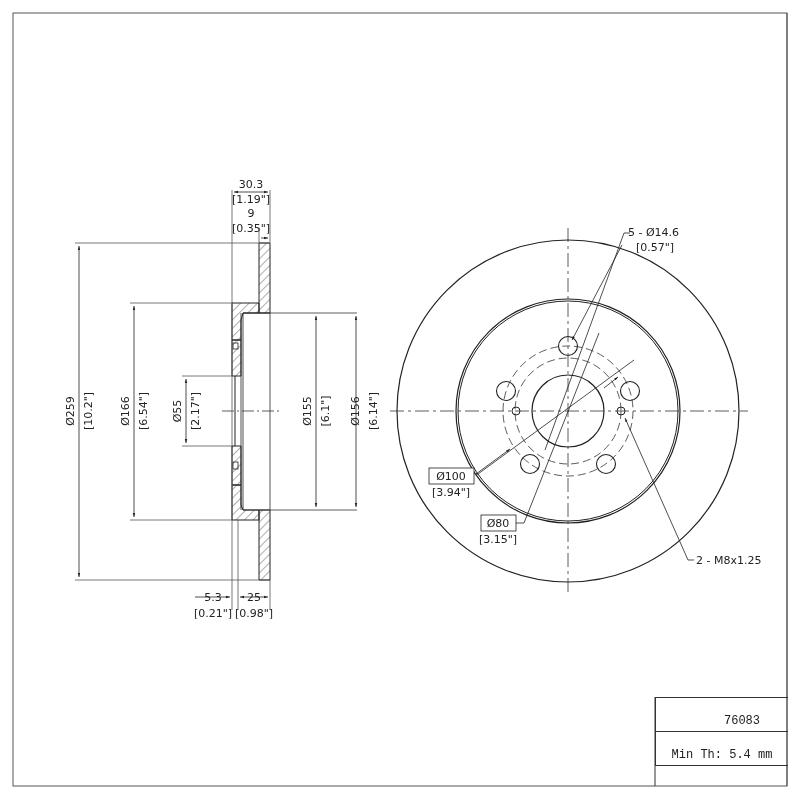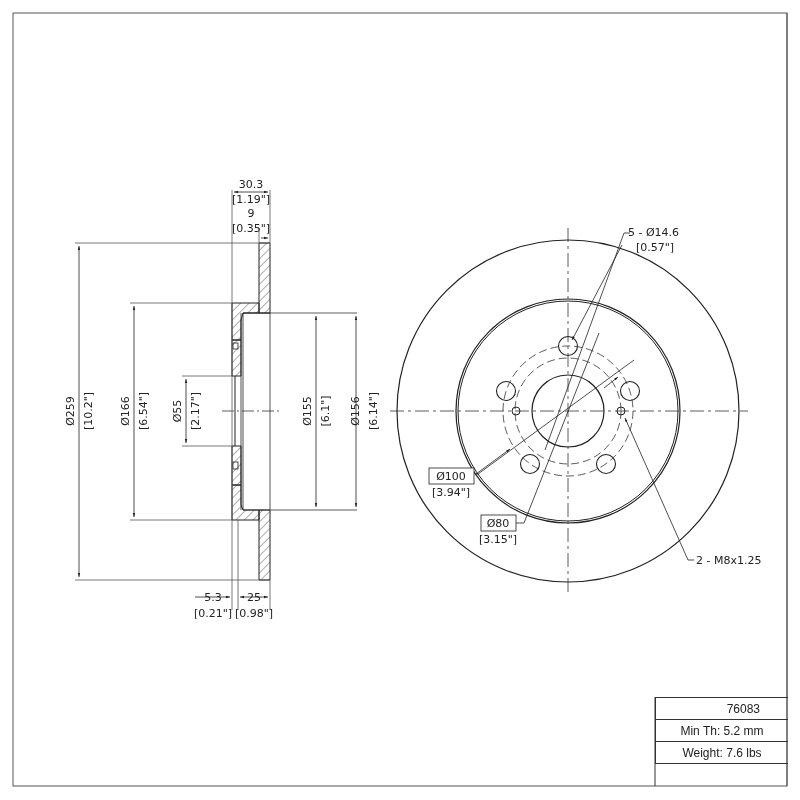--- a/index.html
+++ b/index.html
@@ -3,22 +3,22 @@
 <meta charset="utf-8">
 <style>
   html, body { margin: 0; padding: 0; background: #ffffff; }
   body { width: 800px; height: 800px; position: relative; overflow: hidden;
          font-family: "DejaVu Sans", sans-serif; color: #222; }
   #drawing { position: absolute; left: 0; top: 0; }
   .dim { font-family: "DejaVu Sans", sans-serif; font-size: 11px; fill: #222; }
   .tbl { position: absolute; left: 655px; top: 697px; width: 132px;
          border-left: 1px solid #333; border-top: 1px solid #333; }
   .tbl .row { height: 22px; line-height: 22px; text-align: center;
-              font-family: Liberation Sans, sans-serif; font-size: 12px; color: #222;
-              border-bottom: 1px solid #333; box-sizing: border-box; }
+              font-family: Liberation Mono, monospace; font-size: 12px; color: #222;
+              border-bottom: 1px solid #333; box-sizing: border-box; margin-top: 12px; }
   .tbl .row.pn { text-align: right; padding-right: 28px; }
 </style>
 </head>
 <body>
 
 <svg id="drawing" width="800" height="800" viewBox="0 0 800 800" xmlns="http://www.w3.org/2000/svg">
   <defs>
     <pattern id="hatch" patternUnits="userSpaceOnUse" width="6" height="6" patternTransform="rotate(45)">
       <line x1="0" y1="0" x2="0" y2="6" stroke="#333" stroke-width="0.8"></line>
     </pattern>
@@ -166,15 +166,14 @@
 
     <text class="dim" x="696" y="564">2 - M8x1.25</text>
   </g>
 
   <line x1="655" y1="697" x2="655" y2="786" stroke="#333" stroke-width="1"></line>
   <line x1="787" y1="13" x2="787" y2="786" stroke="#555" stroke-width="1"></line>
 </svg>
 
 <div class="tbl">
   <div class="row pn">76083</div>
-  <div class="row">Min Th: 5.2 mm</div>
-  <div class="row">Weight: 7.6 lbs</div>
+  <div class="row">Min Th: 5.4 mm</div>
 </div>
 
 </body></html>

